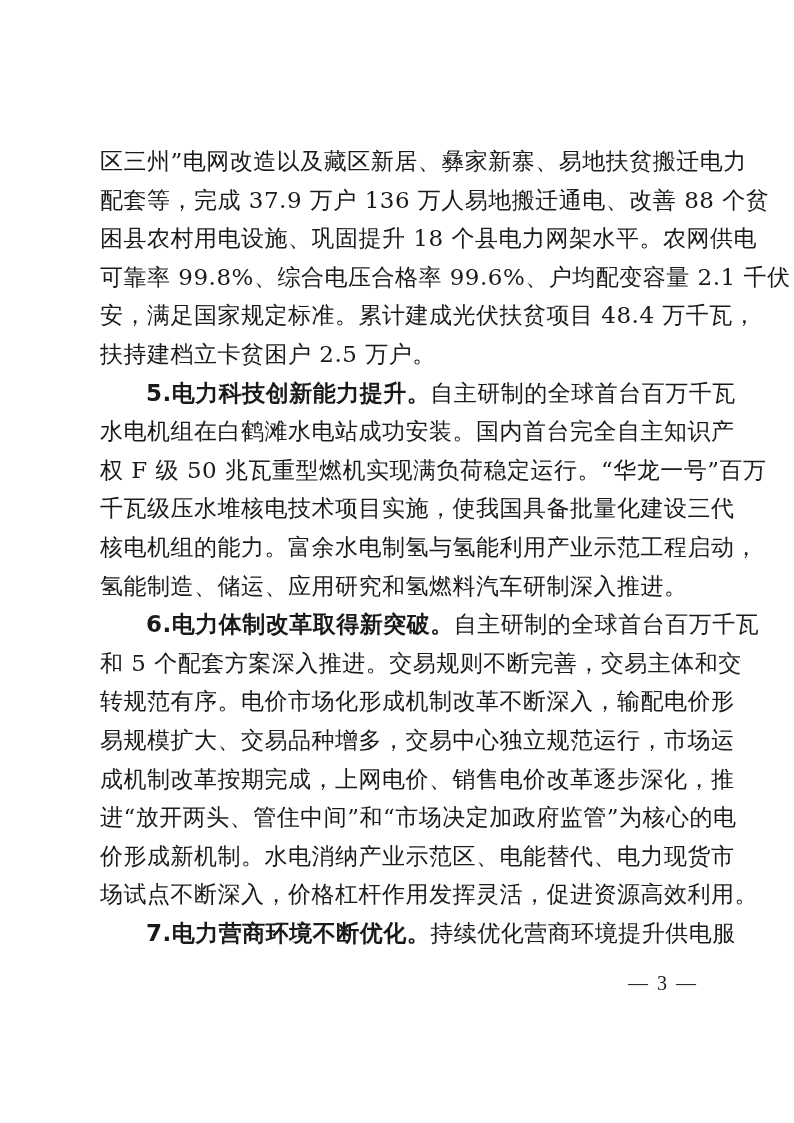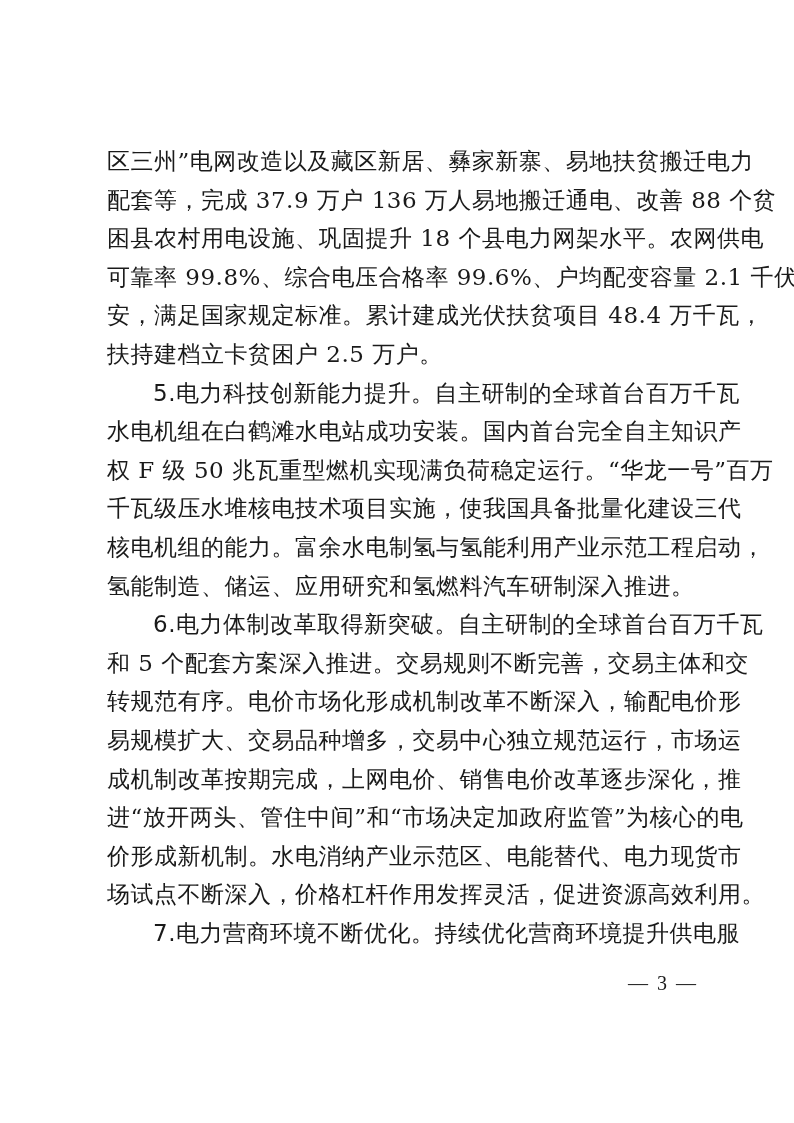--- a/index.html
+++ b/index.html
@@ -1,23 +1,23 @@
 <!DOCTYPE html>
 <html><head>
 <meta charset="utf-8">
 <style>
   html, body { margin:0; padding:0; background:#ffffff; }
   body { width:794px; height:1123px; position:relative; overflow:hidden;
          font-family:"DejaVu Serif","Liberation Serif",serif; color:#1a1a1a; }
-  .page { position:absolute; left:107px; top:142px; width:585px; }
+  .page { position:absolute; left:100px; top:142px; width:585px; }
   .line { height:38.6px; line-height:38.6px; font-size:23px; white-space:nowrap;
           text-align:justify; text-align-last:justify; letter-spacing:0.5px; }
   .line.last { text-align-last:left; }
   .line.indent { padding-left:46px; }
-  .bold { font-weight:normal; font-family:"DejaVu Sans","Liberation Sans",sans-serif; }
+  .bold { font-weight:bold; font-family:"DejaVu Sans","Liberation Sans",sans-serif; }
   .page-num { position:absolute; left:628px; top:972px; font-size:20px;
               font-family:"Liberation Serif",serif; letter-spacing:2px; }
 </style>
 </head>
 <body>
 
 <div class="page">
 
   <div class="line">区三州”电网改造以及藏区新居、彝家新寨、易地扶贫搬迁电力</div>
   <div class="line">配套等，完成 37.9 万户 136 万人易地搬迁通电、改善 88 个贫</div>

